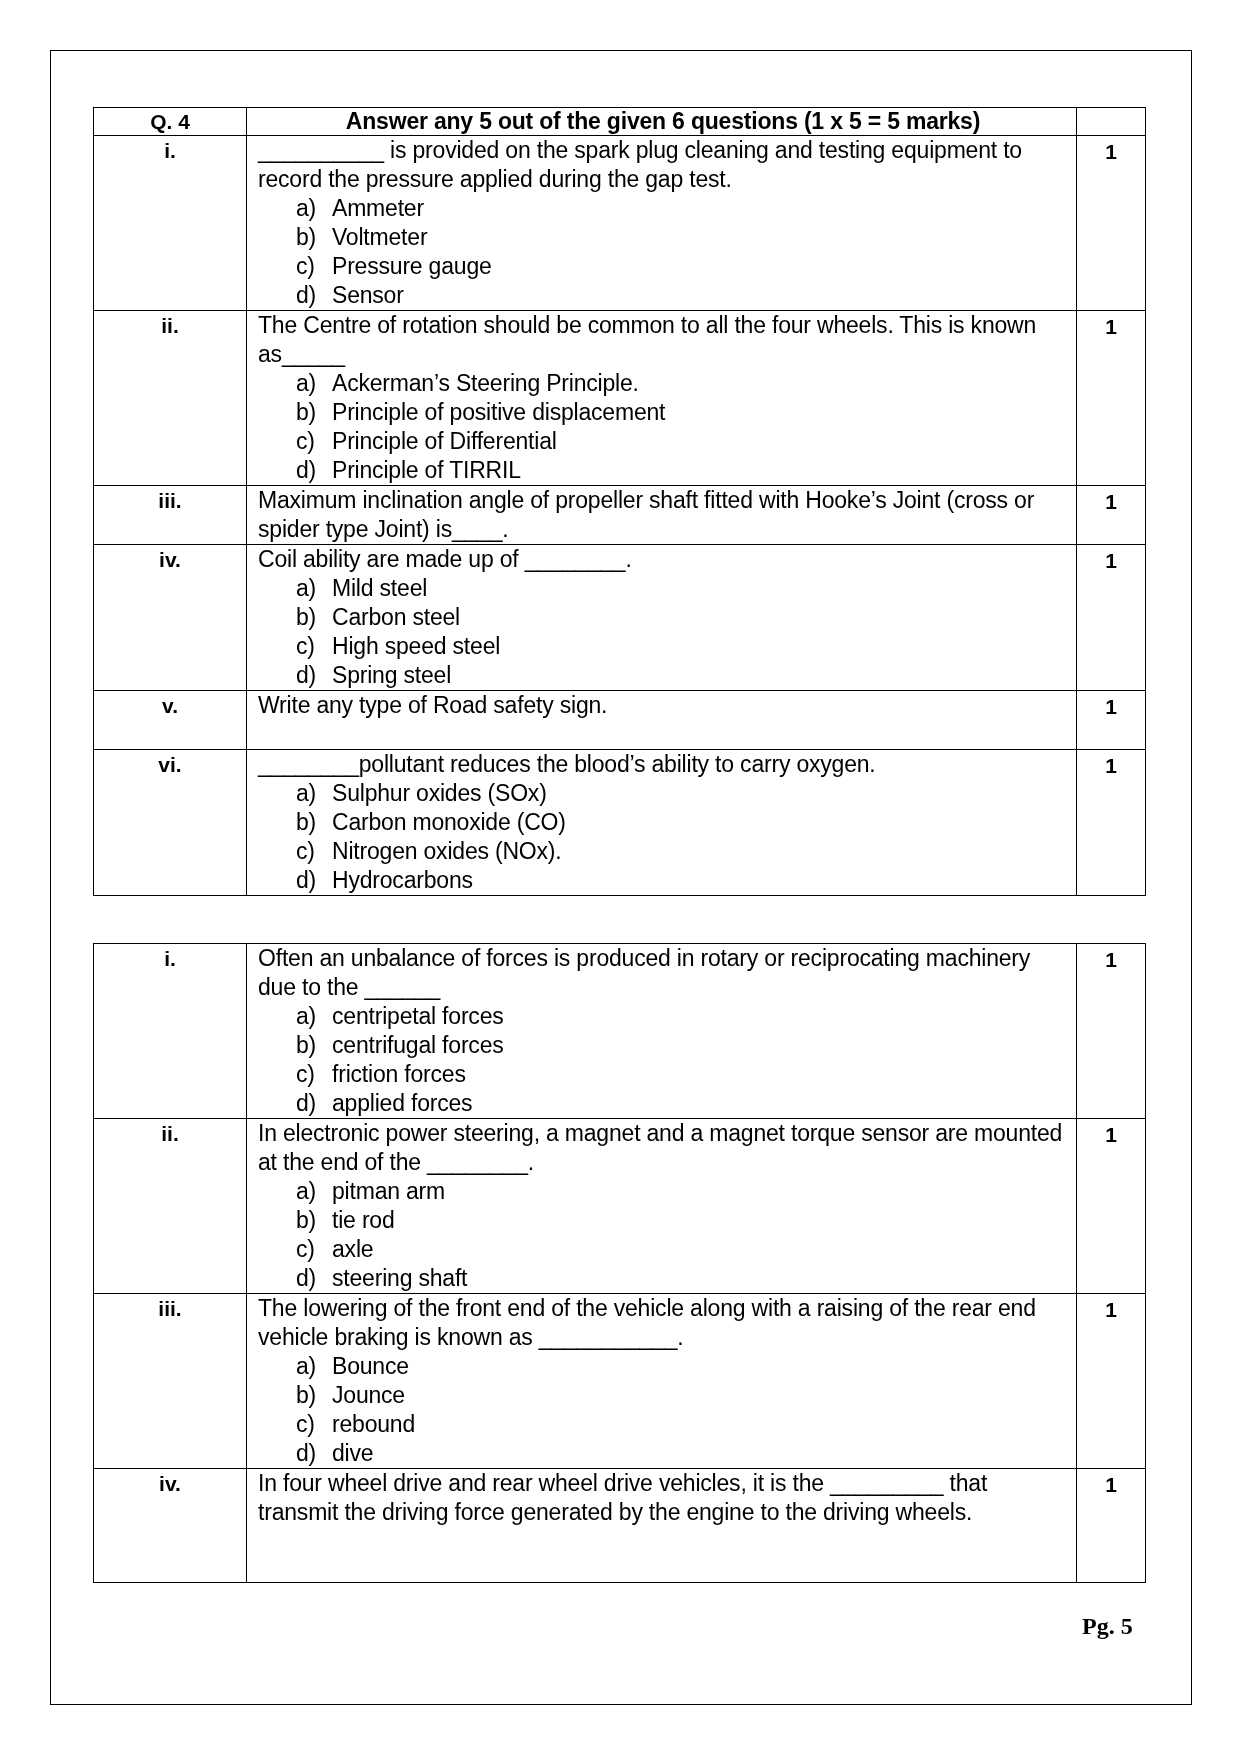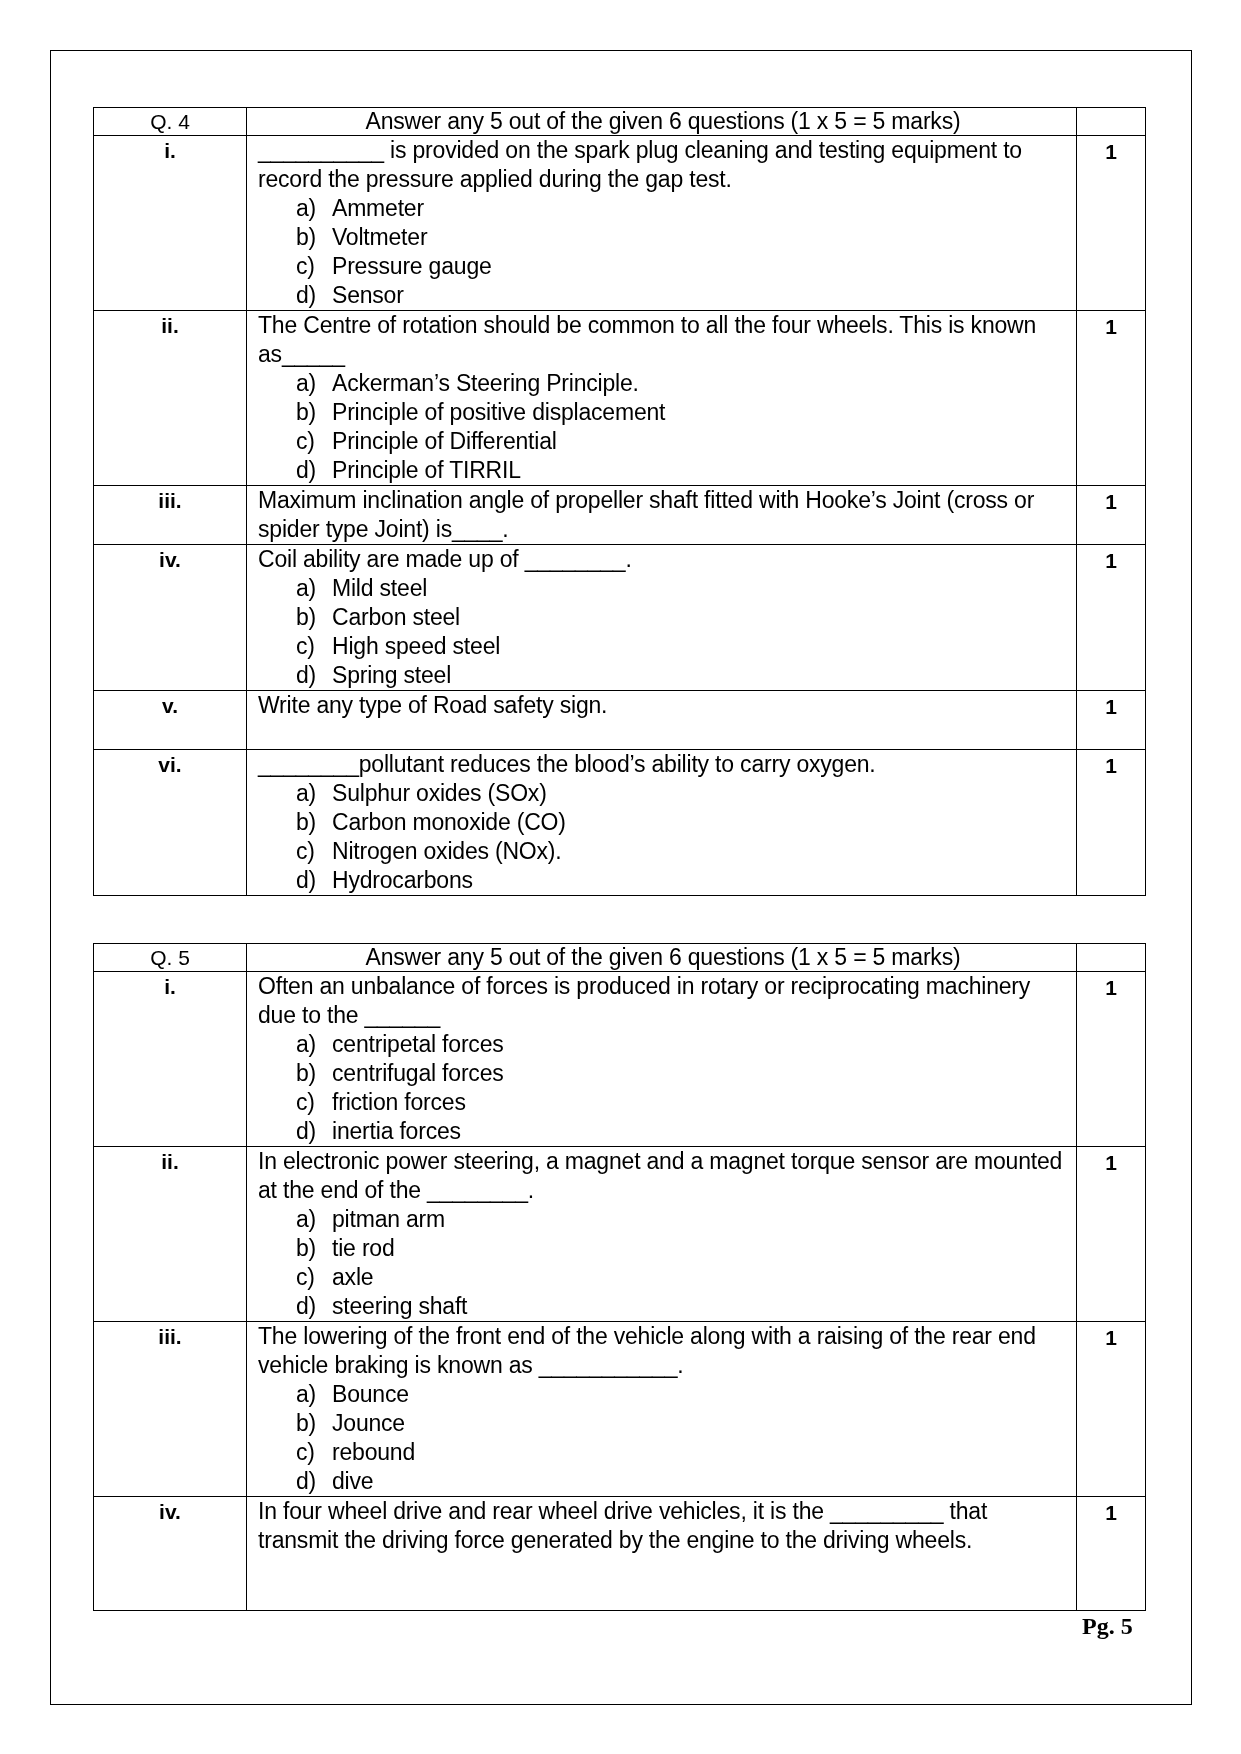--- a/index.html
+++ b/index.html
@@ -3,21 +3,21 @@
 <meta charset="utf-8">
 <style>
   html, body { margin: 0; padding: 0; background: #ffffff; }
   body { width: 1241px; height: 1754px; position: relative; font-family: "Liberation Sans", sans-serif; color: #000; }
   .page-frame { position: absolute; left: 50px; top: 50px; width: 1142px; height: 1655px; border: 1.5px solid #000; box-sizing: border-box; }
   table.qtable { position: absolute; left: 93px; border-collapse: collapse; width: 1032px; table-layout: fixed; font-size: 23px; line-height: 29px; }
   table.qtable td { border: 1.2px solid #000; vertical-align: top; padding: 0; }
   td.num { width: 152px; text-align: center; font-weight: bold; font-size: 21px; }
   td.text { width: 810px; padding: 0 8px 0 11px !important; letter-spacing: -0.2px; }
   td.marks { width: 68px; text-align: center; font-weight: bold; font-size: 21px; padding-top: 1px !important; }
-  tr.header td { font-weight: normal; text-align: center; }
+  tr.header td { font-weight: bold; text-align: center; }
   tr.header td.num { font-size: 21px; line-height: 27px; }
   tr.header td.text { font-size: 23px; line-height: 27px; }
   .options { margin: 0; padding: 0 0 0 38px; list-style: none; }
   .options li { display: flex; }
   .opt-letter { width: 36px; flex: none; }
   #q4 { top: 107px; }
   #q5 { top: 943px; }
   .row-v td { height: 57px; }
   .row-q5-iv td { height: 112px; }
   .page-number { position: absolute; left: 1082px; top: 1613px; font-family: "Liberation Serif", serif; font-weight: bold; font-size: 24px; }
@@ -146,45 +146,40 @@
             </li>
         </ul>
       </td>
       <td class="marks">1</td>
     </tr>
   </tbody>
 </table>
 
 <table class="qtable" id="q5">
   <tbody>
-    <tr class="header">
-      <td class="num">Q. 5</td>
-      <td class="text">Answer any 5 out of the given 6 questions (1 x 5 = 5 marks)</td>
-      <td class="marks"></td>
-    </tr>
     <tr>
       <td class="num">i.</td>
       <td class="text">
         <div>Often an unbalance of forces is produced in rotary or reciprocating machinery due to the ______</div>
         <ul class="options">
           <li>
               <span class="opt-letter">a)</span>
               <span>centripetal forces</span>
             </li>
           <li>
               <span class="opt-letter">b)</span>
               <span>centrifugal forces</span>
             </li>
           <li>
               <span class="opt-letter">c)</span>
               <span>friction forces</span>
             </li>
           <li>
               <span class="opt-letter">d)</span>
-              <span>inertia forces</span>
+              <span>applied forces</span>
             </li>
         </ul>
       </td>
       <td class="marks">1</td>
     </tr>
     <tr>
       <td class="num">ii.</td>
       <td class="text">
         <div>In electronic power steering, a magnet and a magnet torque sensor are mounted at the end of the ________.</div>
         <ul class="options">

